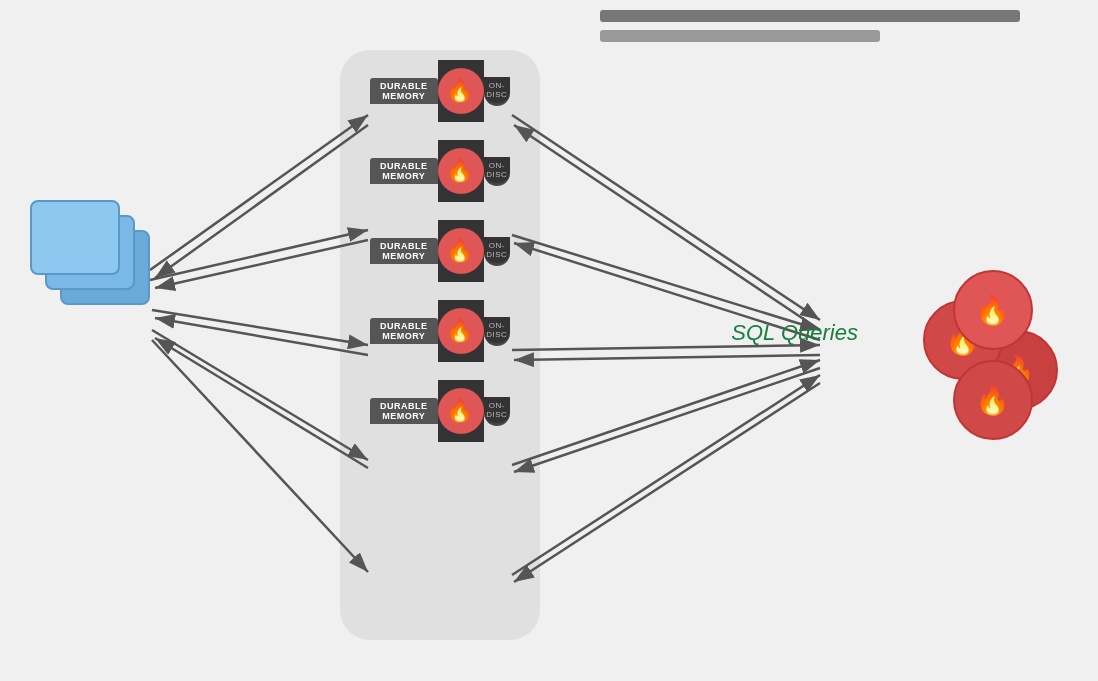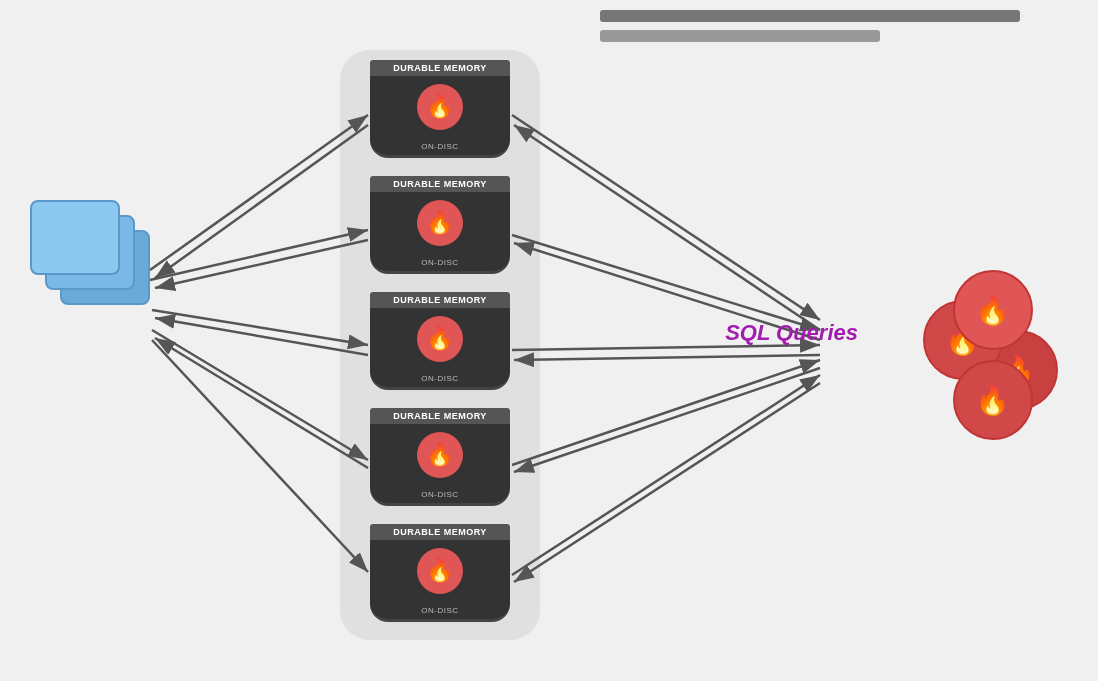--- a/index.html
+++ b/index.html
@@ -32,21 +32,21 @@
       left: 370px;
       top: 60px;
       display: flex;
       flex-direction: column;
       gap: 18px;
     }
 
     .node {
       width: 140px;
       display: flex;
-      flex-direction: column;
+      flex-direction: row;
       align-items: center;
     }
 
     .node-label {
       background: #555;
       color: #fff;
       font-size: 9px;
       font-weight: bold;
       letter-spacing: 0.5px;
       padding: 3px 10px;
@@ -154,22 +154,22 @@
       width: 280px;
       background: #999;
     }
 
     
     .sql-label {
       position: absolute;
       right: 240px;
       top: 320px;
       font-size: 22px;
-      font-weight: bold;
-      color: #a21caf;
+      font-weight: normal;
+      color: #15803d;
       font-style: italic;
     }
 
     
     .group-box {
       position: absolute;
       left: 340px;
       top: 50px;
       width: 200px;
       height: 590px;

